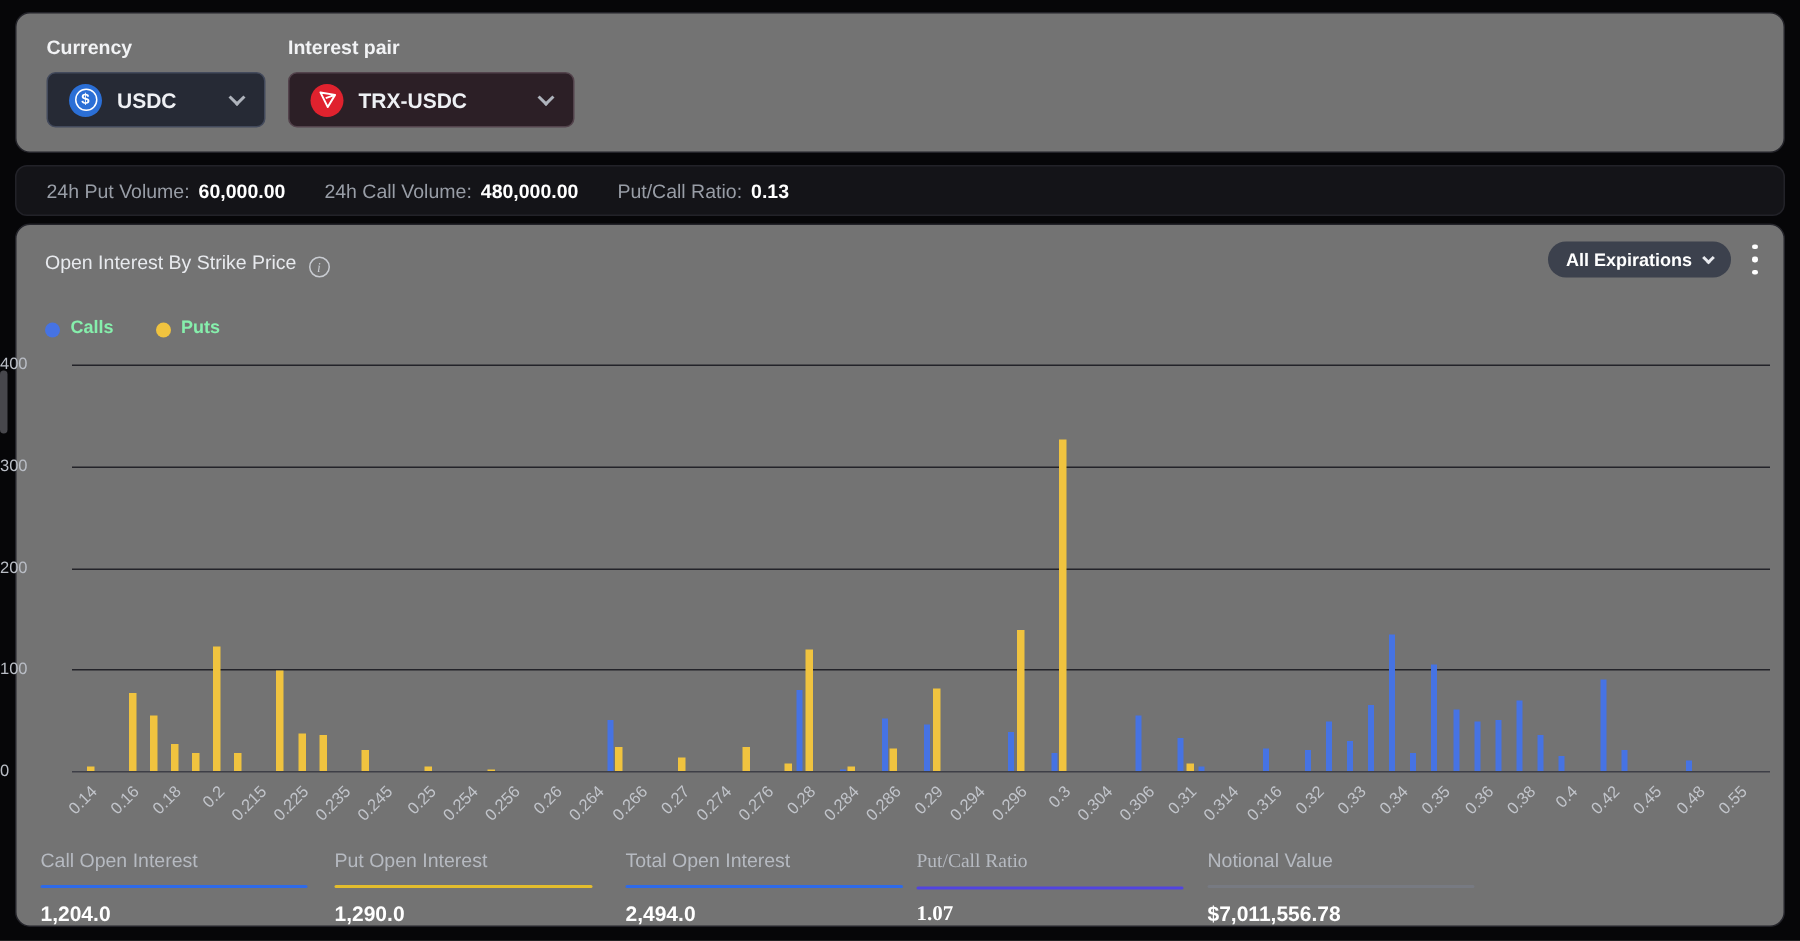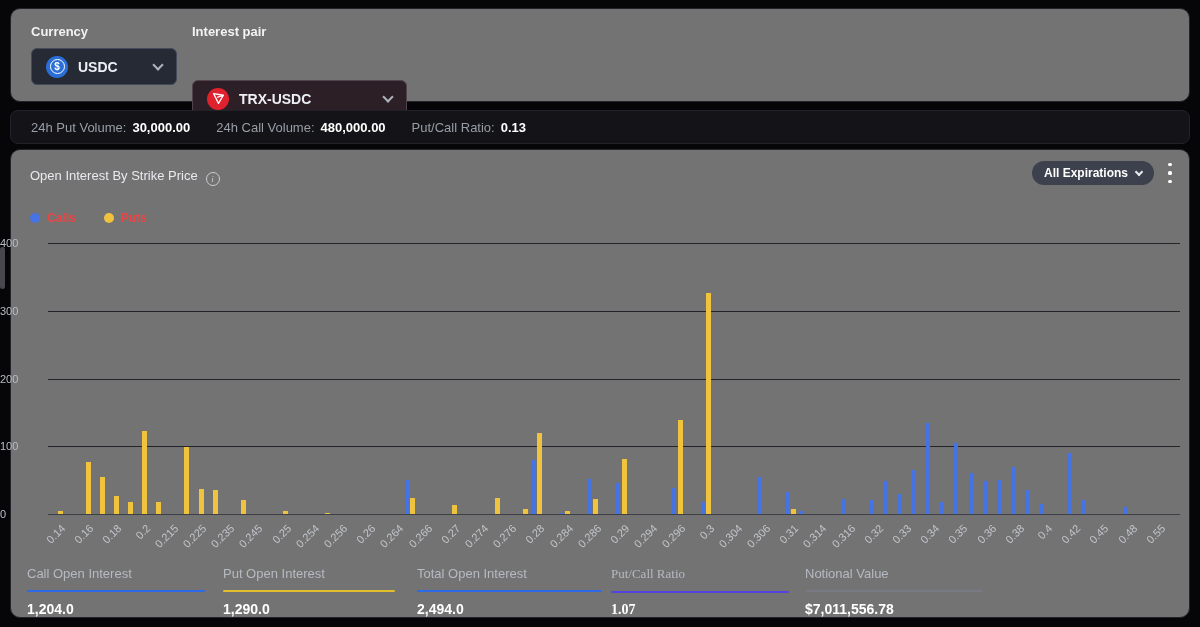--- a/index.html
+++ b/index.html
@@ -42,21 +42,21 @@
   .exp-btn { position:absolute; left:1032px; top:161px; height:24px; background:#3c414d;
              border-radius:12px; display:flex; align-items:center; gap:8px; padding:0 12px;
              font-size:12px; font-weight:700; color:#fff; cursor:pointer; }
   .exp-btn .chev { width:6px; height:6px; margin-top:-3px; border-color:#e8eaee; }
   .kebab { position:absolute; left:1163px; top:163px; width:14px; height:20px; cursor:pointer;
            display:flex; flex-direction:column; align-items:center; justify-content:space-between; }
   .kebab i { width:3.2px; height:3.2px; border-radius:50%; background:#fff; }
 
   
   .legend { position:absolute; left:30px; top:211px; display:flex; gap:28px; align-items:center; }
-  .leg-item { display:flex; align-items:center; gap:7px; font-size:12px; font-weight:700; color:#ef4444; }
+  .leg-item { display:flex; align-items:flex-end; gap:7px; font-size:12px; font-weight:700; color:#86efac; }
   .leg-dot { width:10px; height:10px; border-radius:50%; }
 
   
   .gridline { position:absolute; height:1px; background:#232329; }
   .axisline { position:absolute; height:1px; background:#3e3f47; }
   .ytick { position:absolute; width:42px; font-size:11px; color:#b9bdc5; }
   .xlab { position:absolute; width:62px; text-align:right; font-size:11px; color:#c2c5cb;
           transform:rotate(-45deg); transform-origin:100% 0%; }
   .bar { position:absolute; }
 
@@ -76,35 +76,35 @@
   <div class="abs filter-label" style="left:20px; top:15px;">Currency</div>
   <div class="dd-btn dd-usdc" style="left:20px; top:39px; width:146px;">
     <span class="coin coin-usdc">
         <span class="ring">$</span>
       </span>
     <span class="dd-text">USDC</span>
     <span class="chev"></span>
   </div>
 
   <div class="abs filter-label" style="left:181px; top:15px;">Interest pair</div>
-  <div class="dd-btn dd-trx" style="left:181px; top:39px; width:215px;margin-top:32px;">
+  <div class="dd-btn dd-trx" style="left:181px; top:39px; width:191px;">
     <span class="coin coin-trx">
       <svg width="13" height="13" viewBox="0 0 24 24" fill="none" stroke="#fff" stroke-width="2.4" stroke-linejoin="round">
         <path d="M3 3 L21 6 L12 21 Z M3 3 L12 21 M21 6 L9.5 10"></path>
       </svg>
     </span>
     <span class="dd-text">TRX-USDC</span>
     <span class="chev"></span>
   </div>
 </div>
 
 <div class="statsbar">
   <div class="stat-item">
     <span class="lbl">24h Put Volume:</span>
-    <span class="val">30,000.00</span>
+    <span class="val">60,000.00</span>
   </div>
   <div class="stat-item">
     <span class="lbl">24h Call Volume:</span>
     <span class="val">480,000.00</span>
   </div>
   <div class="stat-item">
     <span class="lbl">Put/Call Ratio:</span>
     <span class="val">0.13</span>
   </div>
 </div>

